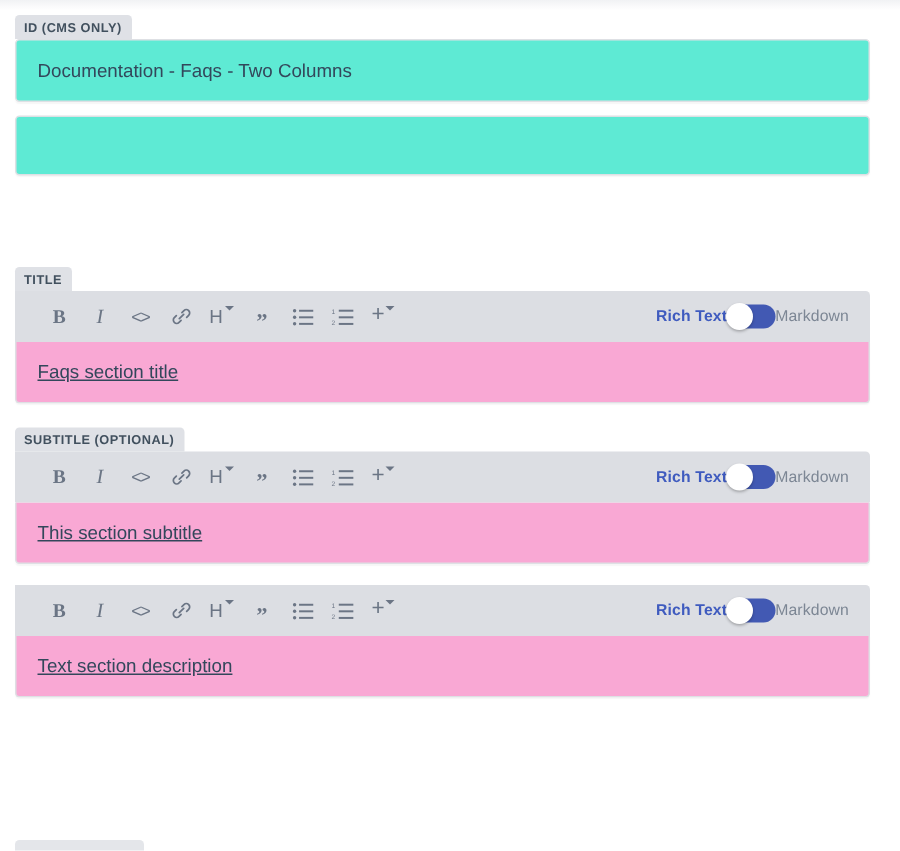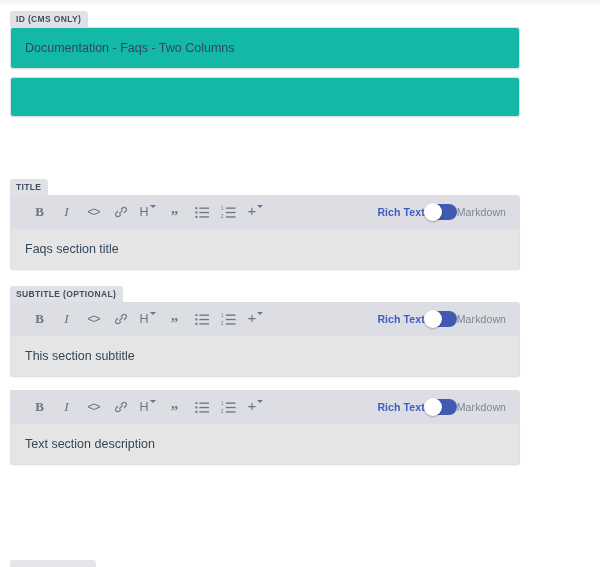--- a/index.html
+++ b/index.html
@@ -23,42 +23,42 @@
     position: absolute;
     top: 0; left: 0; right: 0;
     height: 7px;
     background: linear-gradient(to bottom, #f1f2f4 0%, #fafafb 60%, #ffffff 100%);
     pointer-events: none;
   }
 
   .field {
     position: absolute;
     left: 10px;
-    width: 510px;
+    width: 570px;
   }
 
   
   .label-tab {
     display: inline-block;
     background: #dfe1e6;
     color: #41505e;
     font-size: 8.5px;
     font-weight: bold;
     letter-spacing: 0.35px;
     text-transform: uppercase;
     padding: 3px 7px 3px 6px;
     border-radius: 3px 3px 0 0;
     line-height: 10px;
     position: relative;
     z-index: 3;
   }
 
   
   .input-box {
-    background: #14b8a6;
+    background: #5eead4;
     border: 1px solid #dee0e4;
     border-radius: 3px;
     box-shadow: 0 1px 1px rgba(0,0,0,0.04);
     padding: 12px 14px;
     font-size: 12.5px;
     color: #33475b;
     line-height: 17px;
   }
   .input-box.tall { height: 40px; padding-top: 10px; }
   .input-box.single { height: 42px; display: flex; align-items: center; }
@@ -142,30 +142,31 @@
     top: -1px;
     left: -1px;
     width: 18px;
     height: 18px;
     border-radius: 50%;
     background: #ffffff;
     box-shadow: 0 1px 2px rgba(0,0,0,0.28);
   }
 
   .rte-body {
-    background: #e5e5e5;
+    background: #f9a8d4;
     border: 1px solid #dee0e4;
     border-top: none;
     border-radius: 0 0 3px 3px;
     box-shadow: 0 1px 1px rgba(0,0,0,0.04);
     padding: 12px 14px;
     height: 41px;
     font-size: 12.5px;
     color: #33475b;
     line-height: 17px;
+    text-decoration: underline;
   }
 
   .helper-text {
     position: absolute;
     left: 11px;
     width: 566px;
     font-size: 10.5px;
     line-height: 14px;
     color: #7c8694;
   }

